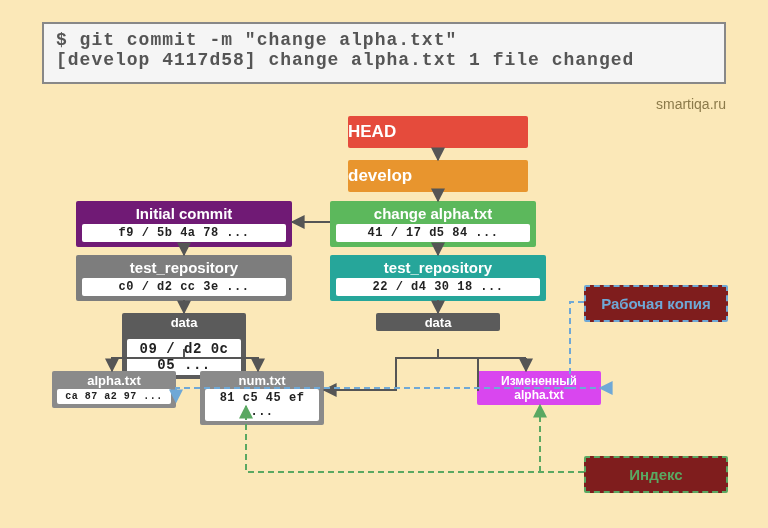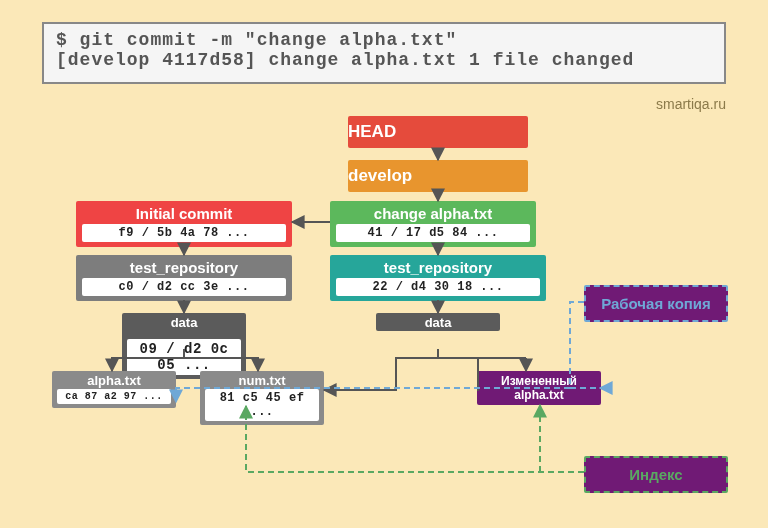--- a/index.html
+++ b/index.html
@@ -4,21 +4,21 @@
 <style>
   *{box-sizing:border-box;margin:0;padding:0}
   body{background:#fbe8b8;font-family:Arial,Helvetica,sans-serif;width:768px;height:528px;position:relative;overflow:hidden}
   .terminal{position:absolute;left:42px;top:22px;width:684px;height:62px;background:#f5f5f5;border:2px solid #888;padding:6px 12px;font-family:"Courier New",monospace;font-size:18px;font-weight:bold;letter-spacing:1px;color:#555}
   .terminal .l2{color:#555}
   .watermark{position:absolute;right:42px;top:96px;font-size:14px;color:#8b7a4a}
   .node{position:absolute;text-align:center;border-radius:2px;font-weight:bold;color:#fff}
   .node .title{padding:4px 0 2px;font-size:15px}
   .node .hash{background:#fff;color:#222;margin:0 6px 5px;border-radius:2px;font-size:12px;font-family:"Courier New",monospace;padding:2px 0;letter-spacing:.5px}
   .simple{position:absolute;text-align:left;border-radius:2px;font-weight:bold;color:#fff;padding:6px 0;font-size:17px}
-  .box-dashed{position:absolute;border:2px dashed #5aa862;color:#5aa862;background:#701a75;font-size:15px;font-weight:bold;text-align:center;padding:8px 0;border-radius:2px}
+  .box-dashed{position:absolute;border:2px dashed #5aa862;color:#5aa862;background:#7f1d1d;font-size:15px;font-weight:bold;text-align:center;padding:8px 0;border-radius:2px}
   svg.arrows{position:absolute;left:0;top:0;width:768px;height:528px;pointer-events:none}
 </style>
 </head>
 <body>
 
 <div class="terminal">
   <div>$ git commit -m "change alpha.txt"</div>
   <div class="l2">[develop 4117d58] change alpha.txt 1 file changed</div>
 </div>
 
@@ -31,26 +31,26 @@
   <div class="title">change alpha.txt</div>
   <div class="hash">41 / 17 d5 84 ...</div>
 </div>
 <div class="node" style="left:330px;top:255px;width:216px;background:#26a69a">
   <div class="title">test_repository</div>
   <div class="hash">22 / d4 30 18 ...</div>
 </div>
 <div class="node" style="left:376px;top:313px;width:124px;background:#5b5b5b">
   <div class="title" style="font-size:13px;padding:2px 0 1px">data</div>
 </div>
-<div class="node" style="left:477px;top:371px;width:124px;background:#701a75">
+<div class="node" style="left:477px;top:371px;width:124px;background:#d946ef">
   <div class="title" style="font-size:12px;padding:3px 0 0">Измененный</div>
   <div class="title" style="font-size:12px;padding:0 0 3px">alpha.txt</div>
 </div>
 
-<div class="node" style="left:76px;top:201px;width:216px;background:#ef4444">
+<div class="node" style="left:76px;top:201px;width:216px;background:#701a75">
   <div class="title">Initial commit</div>
   <div class="hash">f9 / 5b 4a 78 ...</div>
 </div>
 <div class="node" style="left:76px;top:255px;width:216px;background:#7d7d7d">
   <div class="title">test_repository</div>
   <div class="hash">c0 / d2 cc 3e ...</div>
 </div>
 <div class="node" style="left:122px;top:313px;width:124px;background:#5b5b5b">
   <div class="title" style="font-size:13px;padding:2px 0 1px">data</div>
   <div class="hash" style="margin:8px 5px 4px;font-size:14px">09 / d2 0c 05 ...</div>

